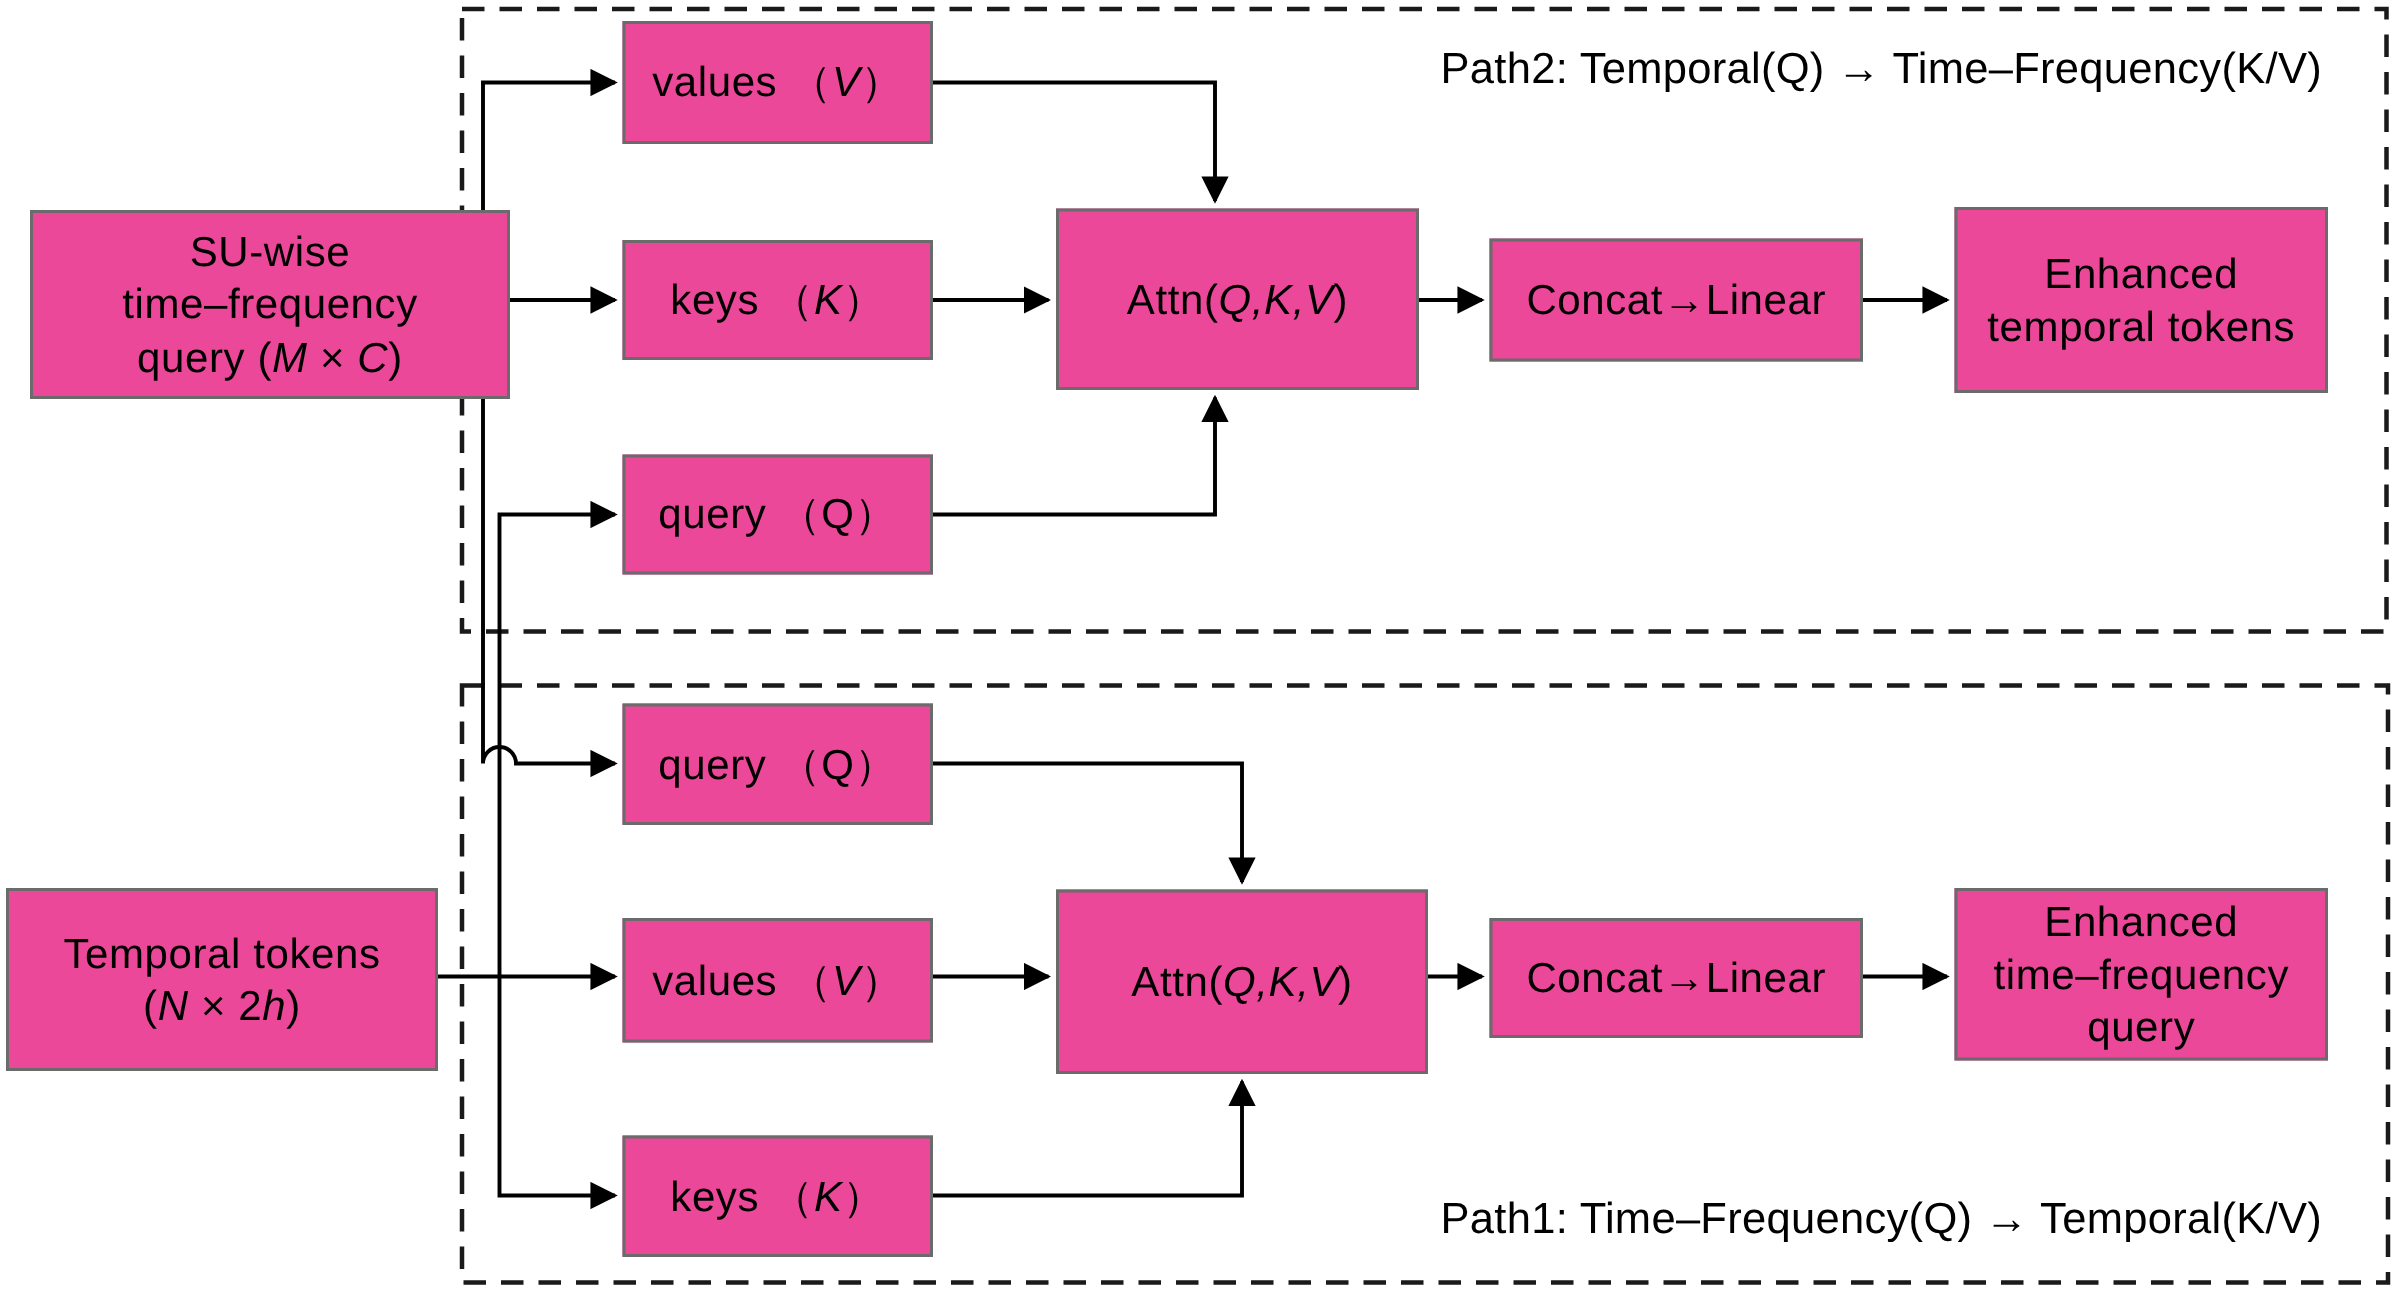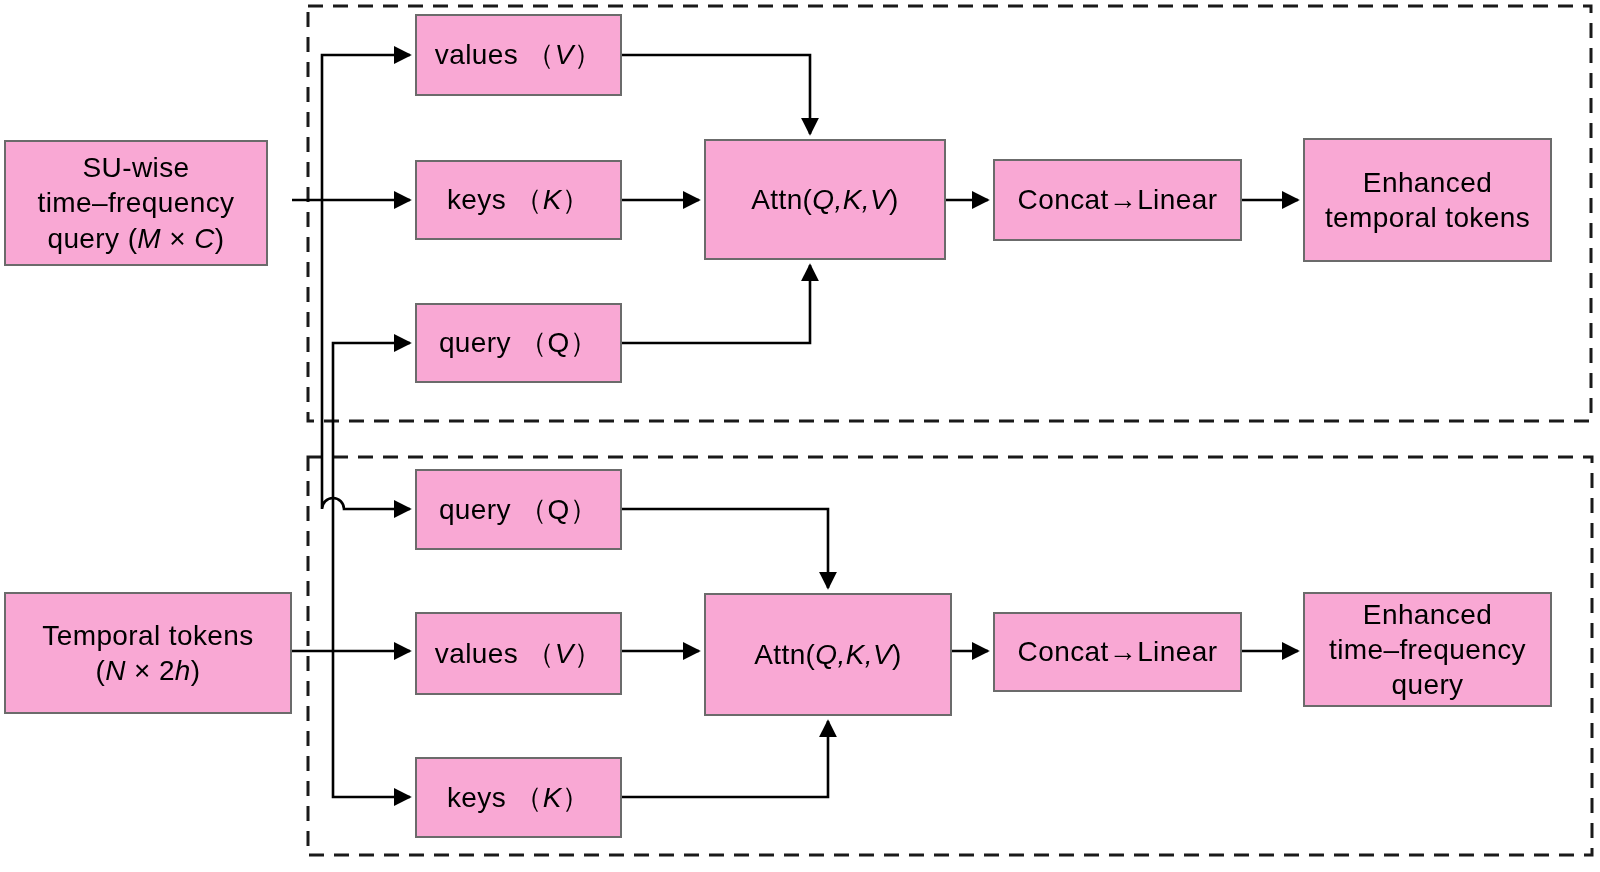--- a/index.html
+++ b/index.html
@@ -8,21 +8,21 @@
     width: 1600px;
     height: 872px;
     background: #ffffff;
     font-family: "Liberation Sans", sans-serif;
     color: #000000;
     overflow: hidden;
   }
   .wires { position: absolute; left: 0; top: 0; width: 1600px; height: 872px; }
   .node {
     position: absolute;
-    background: #f9a8d4;
+    background: #ec4899;
     border: 2px solid #6b6b6b;
     display: flex;
     flex-direction: column;
     align-items: center;
     justify-content: center;
     text-align: center;
     font-size: 28px;
     line-height: 1.26;
     letter-spacing: 0.4px;
     box-sizing: border-box;
@@ -66,50 +66,52 @@
     <path d="M 946 200 H 988" stroke="#000" stroke-width="2.6" fill="none" marker-end="url(#arr)"></path>
     <path d="M 1242 200 H 1298" stroke="#000" stroke-width="2.6" fill="none" marker-end="url(#arr)"></path>
 
     <path d="M 622 509 H 828 V 588" stroke="#000" stroke-width="2.6" fill="none" marker-end="url(#arr)"></path>
     <path d="M 622 651 H 699" stroke="#000" stroke-width="2.6" fill="none" marker-end="url(#arr)"></path>
     <path d="M 622 797 H 828 V 721" stroke="#000" stroke-width="2.6" fill="none" marker-end="url(#arr)"></path>
     <path d="M 950 651 H 988" stroke="#000" stroke-width="2.6" fill="none" marker-end="url(#arr)"></path>
     <path d="M 1242 651 H 1298" stroke="#000" stroke-width="2.6" fill="none" marker-end="url(#arr)"></path>
   </svg>
 
-  <div class="node" style="left:4px; top:140px; width:264px; height:126px;">
+  <div class="node" style="left:20px; top:140px; width:320px; height:126px;">
       <div class="tline"><span>SU-wise</span></div>
       <div class="tline"><span>time–frequency</span></div>
       <div class="tline"><span>query (</span><span class="it">M</span><span> × </span><span class="it">C</span><span>)</span></div>
     </div>
   <div class="node" style="left:4px; top:592px; width:288px; height:122px;">
       <div class="tline"><span>Temporal tokens</span></div>
       <div class="tline"><span>(</span><span class="it">N</span><span> × 2</span><span class="it">h</span><span>)</span></div>
     </div>
 
+  <div class="plabel" style="top:30px; right:52px;">Path2: Temporal(Q) → Time–Frequency(K/V)</div>
   <div class="node" style="left:415px; top:14px; width:207px; height:82px;">
       <div class="tline"><span>values （</span><span class="it">V</span><span>）</span></div>
     </div>
   <div class="node" style="left:415px; top:160px; width:207px; height:80px;">
       <div class="tline"><span>keys （</span><span class="it">K</span><span>）</span></div>
     </div>
   <div class="node" style="left:415px; top:303px; width:207px; height:80px;">
       <div class="tline"><span>query （Q）</span></div>
     </div>
   <div class="node" style="left:704px; top:139px; width:242px; height:121px;">
       <div class="tline"><span>Attn(</span><span class="it">Q,K,V</span><span>)</span></div>
     </div>
   <div class="node" style="left:993px; top:159px; width:249px; height:82px;">
       <div class="tline"><span>Concat→Linear</span></div>
     </div>
   <div class="node" style="left:1303px; top:138px; width:249px; height:124px;">
       <div class="tline"><span>Enhanced</span></div>
       <div class="tline"><span>temporal tokens</span></div>
     </div>
 
+  <div class="plabel" style="top:797px; right:52px;">Path1: Time–Frequency(Q) → Temporal(K/V)</div>
   <div class="node" style="left:415px; top:469px; width:207px; height:81px;">
       <div class="tline"><span>query （Q）</span></div>
     </div>
   <div class="node" style="left:415px; top:612px; width:207px; height:83px;">
       <div class="tline"><span>values （</span><span class="it">V</span><span>）</span></div>
     </div>
   <div class="node" style="left:415px; top:757px; width:207px; height:81px;">
       <div class="tline"><span>keys （</span><span class="it">K</span><span>）</span></div>
     </div>
   <div class="node" style="left:704px; top:593px; width:248px; height:123px;">

